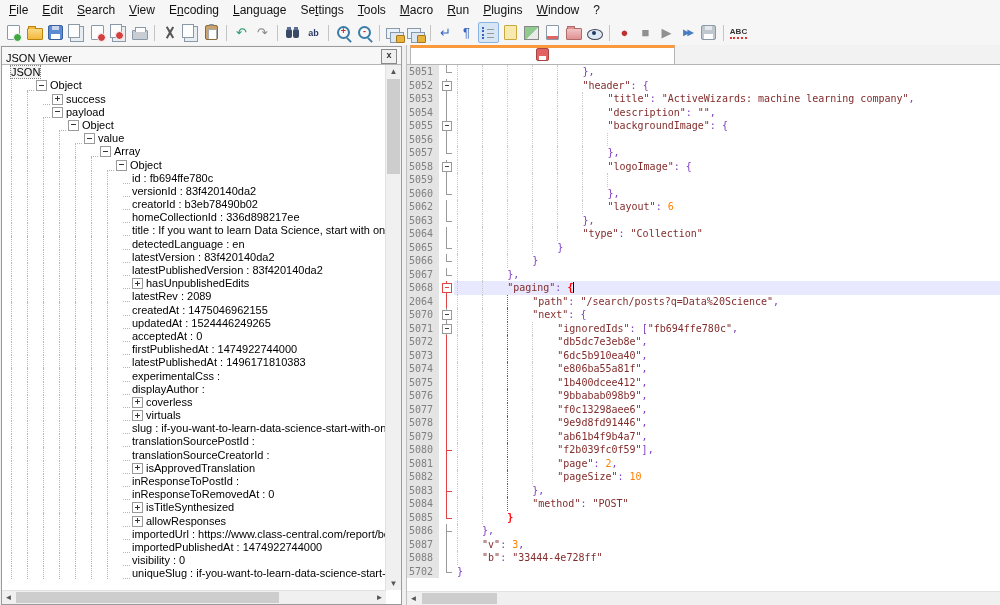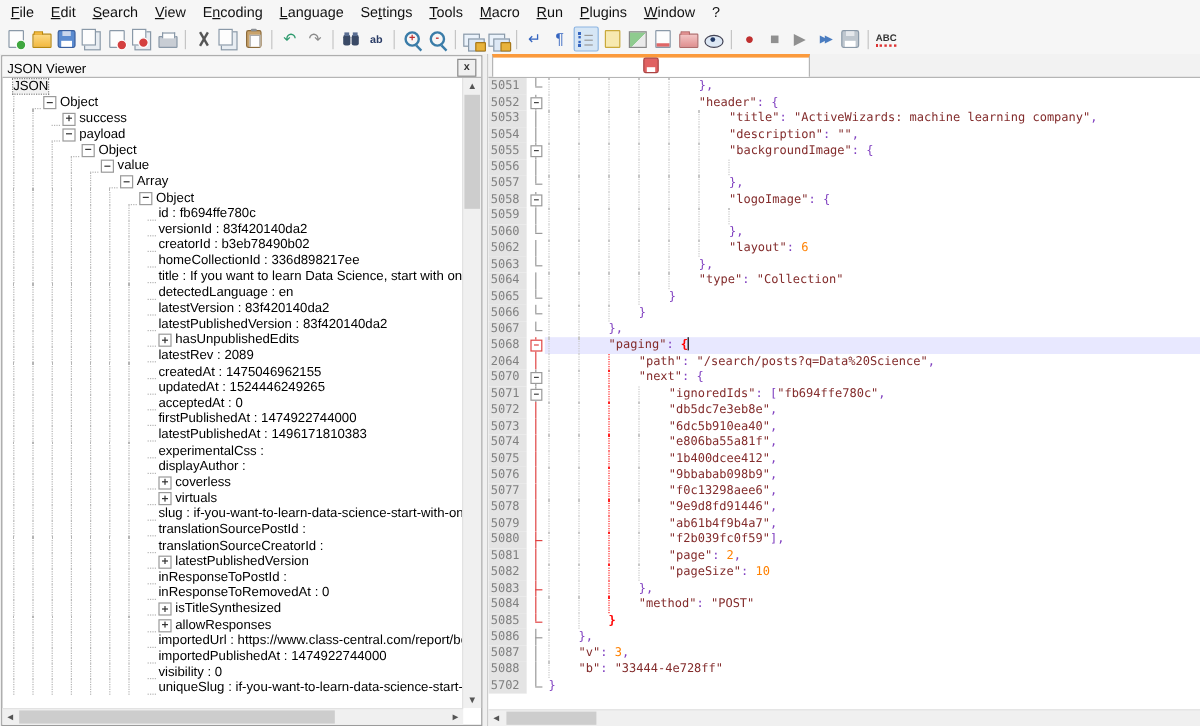--- a/index.html
+++ b/index.html
@@ -548,21 +548,21 @@
         <div class="trow">
           <span class="tg"></span>
           <span class="tg"></span>
           <span class="tg"></span>
           <span class="tg"></span>
           <span class="tg"></span>
           <span class="tg"></span>
           <span class="tg"></span>
           <span class="stub"></span>
           <span class="tbox plus"></span>
-          <span class="tlabel">latestPublishedVersion</span>
+          <span class="tlabel">isApprovedTranslation</span>
         </div>
         <div class="trow">
           <span class="tg"></span>
           <span class="tg"></span>
           <span class="tg"></span>
           <span class="tg"></span>
           <span class="tg"></span>
           <span class="tg"></span>
           <span class="tg"></span>
           <span class="stub"></span>

